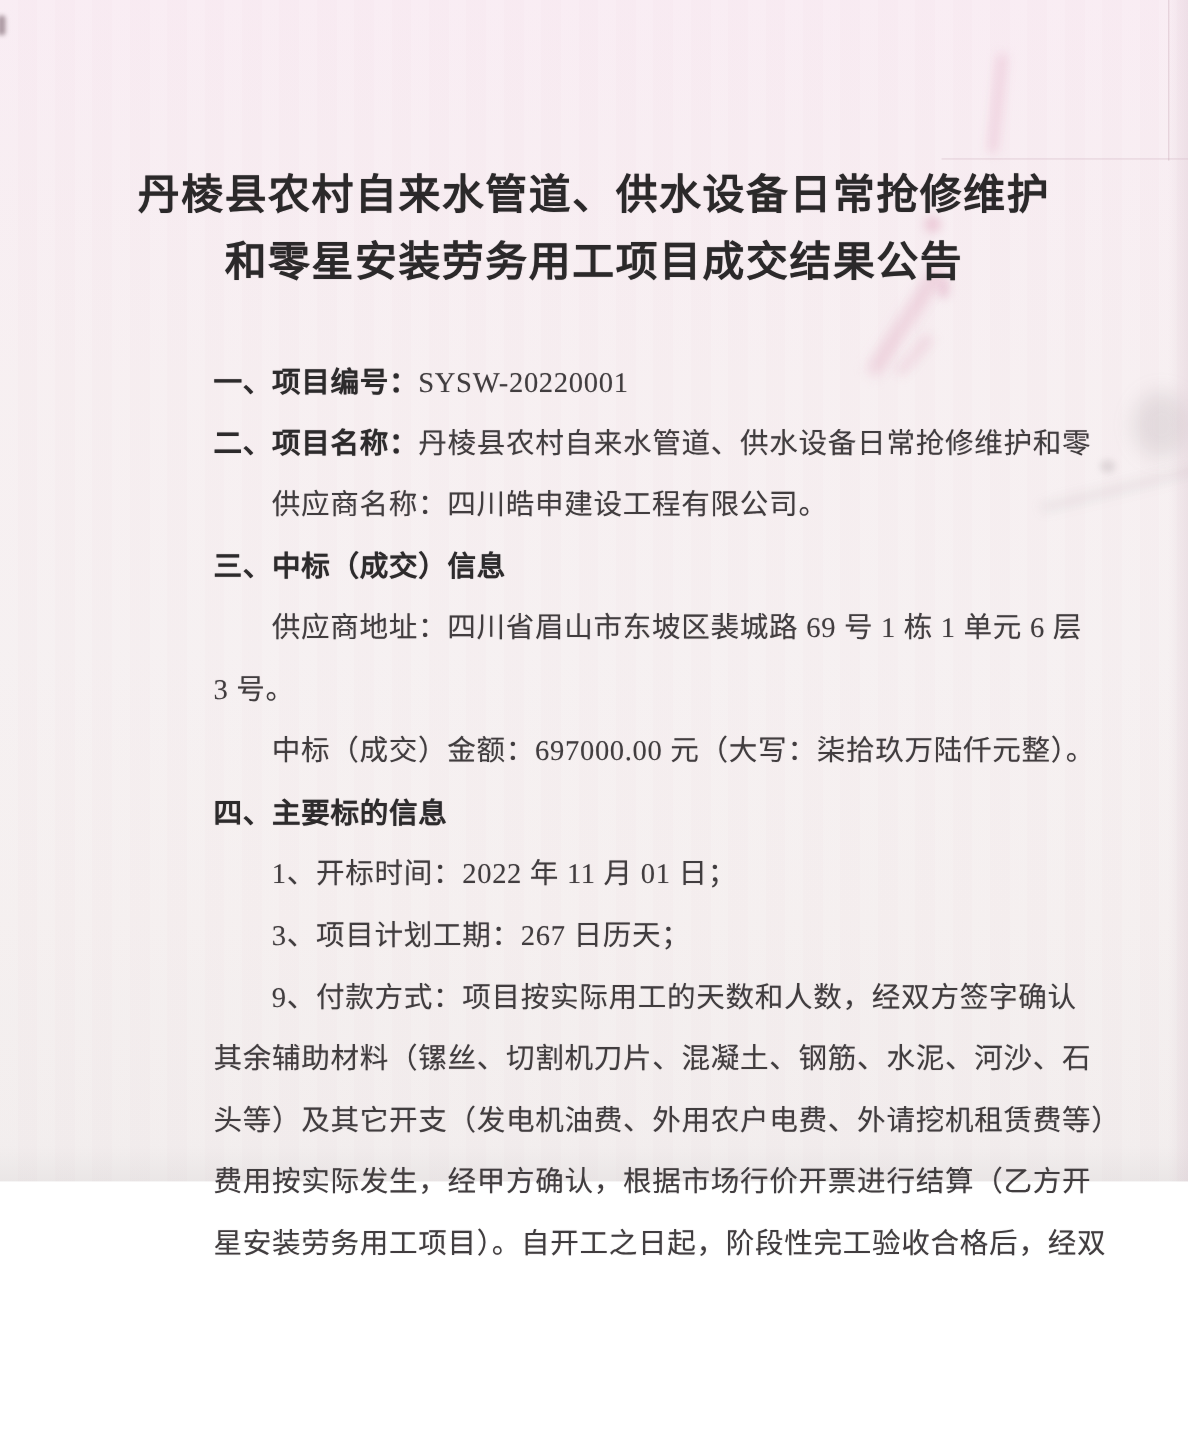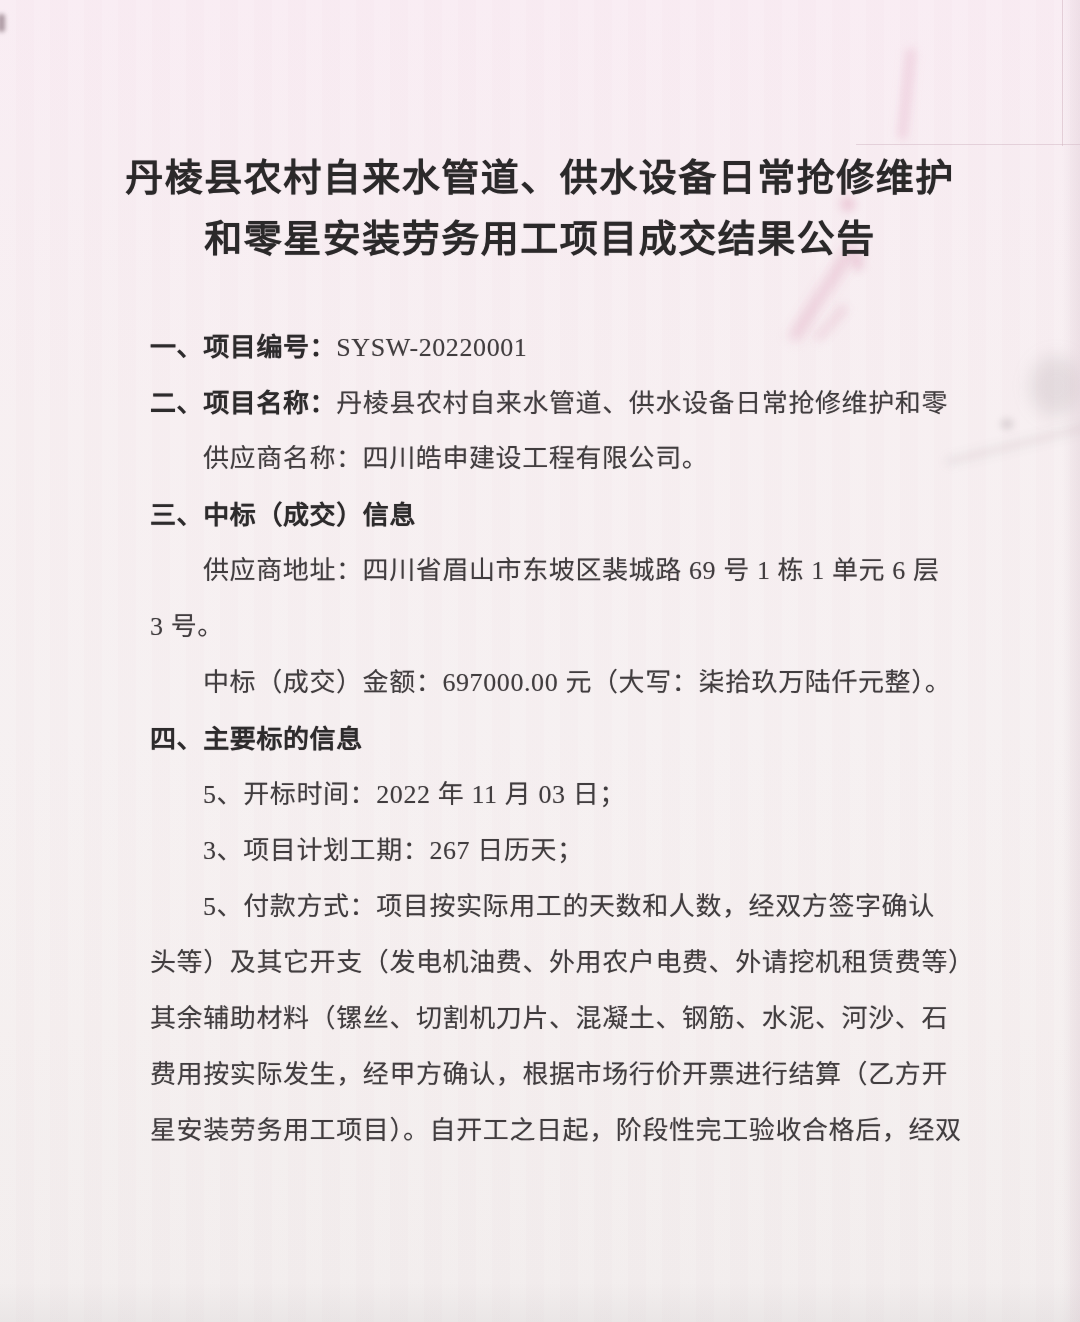--- a/index.html
+++ b/index.html
@@ -3,21 +3,21 @@
 <meta charset="utf-8">
 <style>
   html, body {
     margin: 0; padding: 0;
     width: 1080px; height: 1322px;
     overflow: hidden;
     font-family: "Liberation Serif", serif;
   }
   .page {
     position: absolute; inset: 0;
-    width: 1080px; height: 1322px;
+    width: 1080px; height: 1074px;
     background:
       repeating-linear-gradient(90deg,
         rgba(255,255,255,0.045) 0px, rgba(255,255,255,0.045) 16px,
         rgba(228,205,216,0.05) 16px, rgba(228,205,216,0.05) 34px),
       linear-gradient(180deg,
         #f9ecf3 0%, #f8edf2 12%, #f7eff1 32%,
         #f6f0f1 55%, #f5efef 78%, #f2eded 97%, #e9e5e5 100%);
   }
   
   .edge-right {
@@ -81,21 +81,21 @@
     font-size: 38px; line-height: 61px;
     color: #2b292a; letter-spacing: 1.5px;
     text-shadow: 0 0 1px rgba(55,50,53,0.45);
   }
   .body-block {
     position: absolute; top: 319px; left: 150px; width: 790px;
     font-size: 26px; line-height: 56px;
     color: #413d3f; letter-spacing: 0.6px;
     text-shadow: 0 0 1px rgba(70,62,66,0.35);
   }
-  .doc-line { height: 56px; white-space: nowrap; }
+  .doc-line { height: 56px; white-space: nowrap; margin-left: 44px; }
   .doc-line.indent { padding-left: 53px; }
   .doc-line .lbl {
     font-family: "Liberation Sans", sans-serif;
     font-weight: bold; color: #2d2b2c;
     text-shadow: 0 0 1px rgba(50,45,48,0.45);
   }
   .doc-line .txt { }
 </style>
 </head>
 <body>
@@ -139,33 +139,33 @@
       <div class="doc-line wrap">
     <span class="txt">3 号。</span>
   </div>
       <div class="doc-line indent">
     <span class="txt">中标（成交）金额：697000.00 元（大写：柒拾玖万陆仟元整）。</span>
   </div>
       <div class="doc-line heading">
     <span class="lbl">四、主要标的信息</span><span class="txt"></span>
   </div>
       <div class="doc-line indent">
-    <span class="txt">5、开标时间：2022 年 11 月 03 日；</span>
+    <span class="txt">1、开标时间：2022 年 11 月 01 日；</span>
   </div>
       <div class="doc-line indent">
     <span class="txt">3、项目计划工期：267 日历天；</span>
   </div>
       <div class="doc-line indent">
-    <span class="txt">5、付款方式：项目按实际用工的天数和人数，经双方签字确认</span>
+    <span class="txt">9、付款方式：项目按实际用工的天数和人数，经双方签字确认</span>
+  </div>
+      <div class="doc-line wrap">
+    <span class="txt">其余辅助材料（镙丝、切割机刀片、混凝土、钢筋、水泥、河沙、石</span>
   </div>
       <div class="doc-line wrap">
     <span class="txt">头等）及其它开支（发电机油费、外用农户电费、外请挖机租赁费等）</span>
-  </div>
-      <div class="doc-line wrap">
-    <span class="txt">其余辅助材料（镙丝、切割机刀片、混凝土、钢筋、水泥、河沙、石</span>
   </div>
       <div class="doc-line wrap">
     <span class="txt">费用按实际发生，经甲方确认，根据市场行价开票进行结算（乙方开</span>
   </div>
       <div class="doc-line wrap">
     <span class="txt">星安装劳务用工项目）。自开工之日起，阶段性完工验收合格后，经双</span>
   </div>
     </div>
 
 </div>

